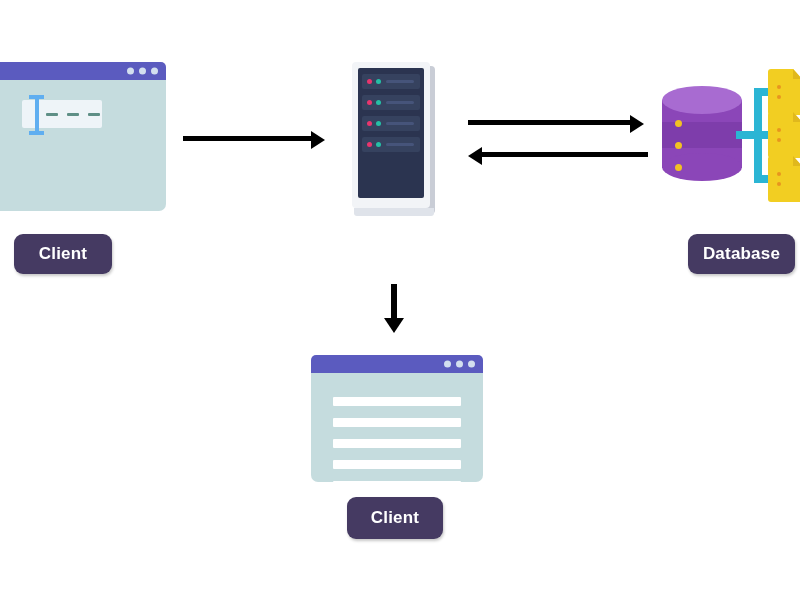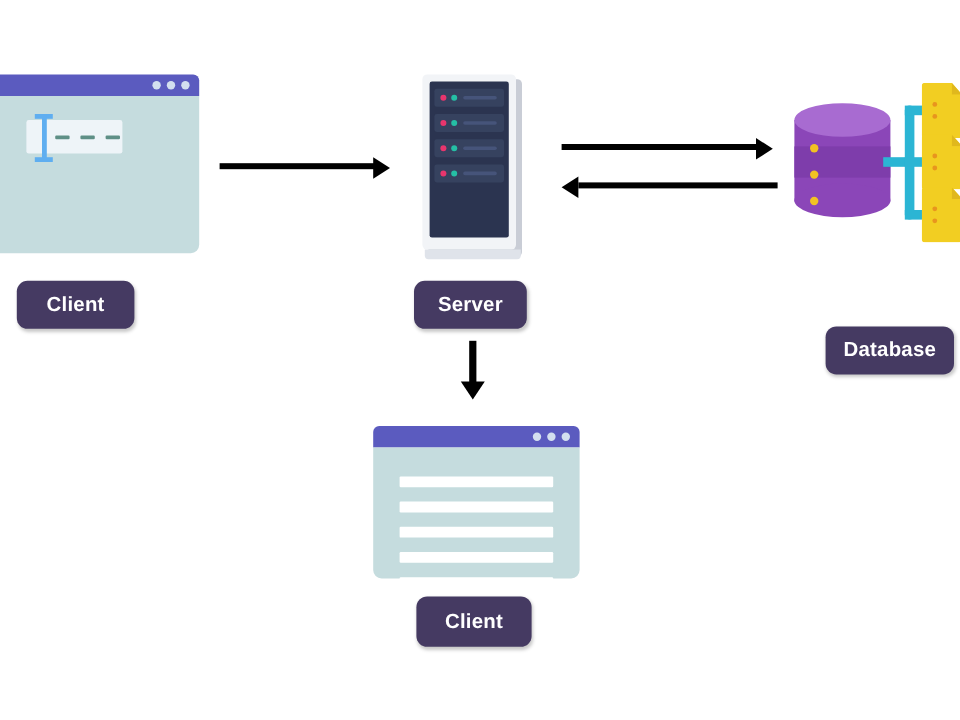--- a/index.html
+++ b/index.html
@@ -349,21 +349,20 @@
         </div>
         <div class="rack" style="top:69px;">
           <span class="led a"></span>
           <span class="led b"></span>
           <span class="strip"></span>
         </div>
       </div>
     </div>
     <div class="server-base"></div>
   </div>
-  <div class="pill" style="left:345px; top:234px; width:94px; height:40px;">Server</div>
 
   <div class="arrow" style="left:468px; top:115px; width:180px; height:18px;">
     <div class="line" style="left:0; top:5px; width:166px; height:5px;"></div>
     <div class="head right" style="left:162px; top:0;"></div>
   </div>
   <div class="arrow" style="left:468px; top:147px; width:180px; height:18px;">
     <div class="line" style="left:14px; top:5px; width:166px; height:5px;"></div>
     <div class="head left" style="left:0; top:0;"></div>
   </div>
 
@@ -398,21 +397,21 @@
       <span class="d" style="top:16px;"></span>
       <span class="d" style="top:26px;"></span>
     </div>
     <div class="folder" style="top:98px;">
       <div class="pg"></div>
         <div class="fold"></div>
       <span class="d" style="top:16px;"></span>
       <span class="d" style="top:26px;"></span>
     </div>
   </div>
-  <div class="pill" style="left:688px; top:234px; width:107px; height:40px;margin-top:38px;">Database</div>
+  <div class="pill" style="left:688px; top:234px; width:107px; height:40px;">Database</div>
 
   <div class="arrow" style="left:384px; top:284px; width:22px; height:50px;">
     <div class="line" style="left:7px; top:0; width:6px; height:38px;"></div>
     <div class="head down" style="left:0; top:34px;"></div>
   </div>
 
   <div class="browser" id="client-bottom">
     <div class="bar">
       <div class="dots">
         <i></i>

